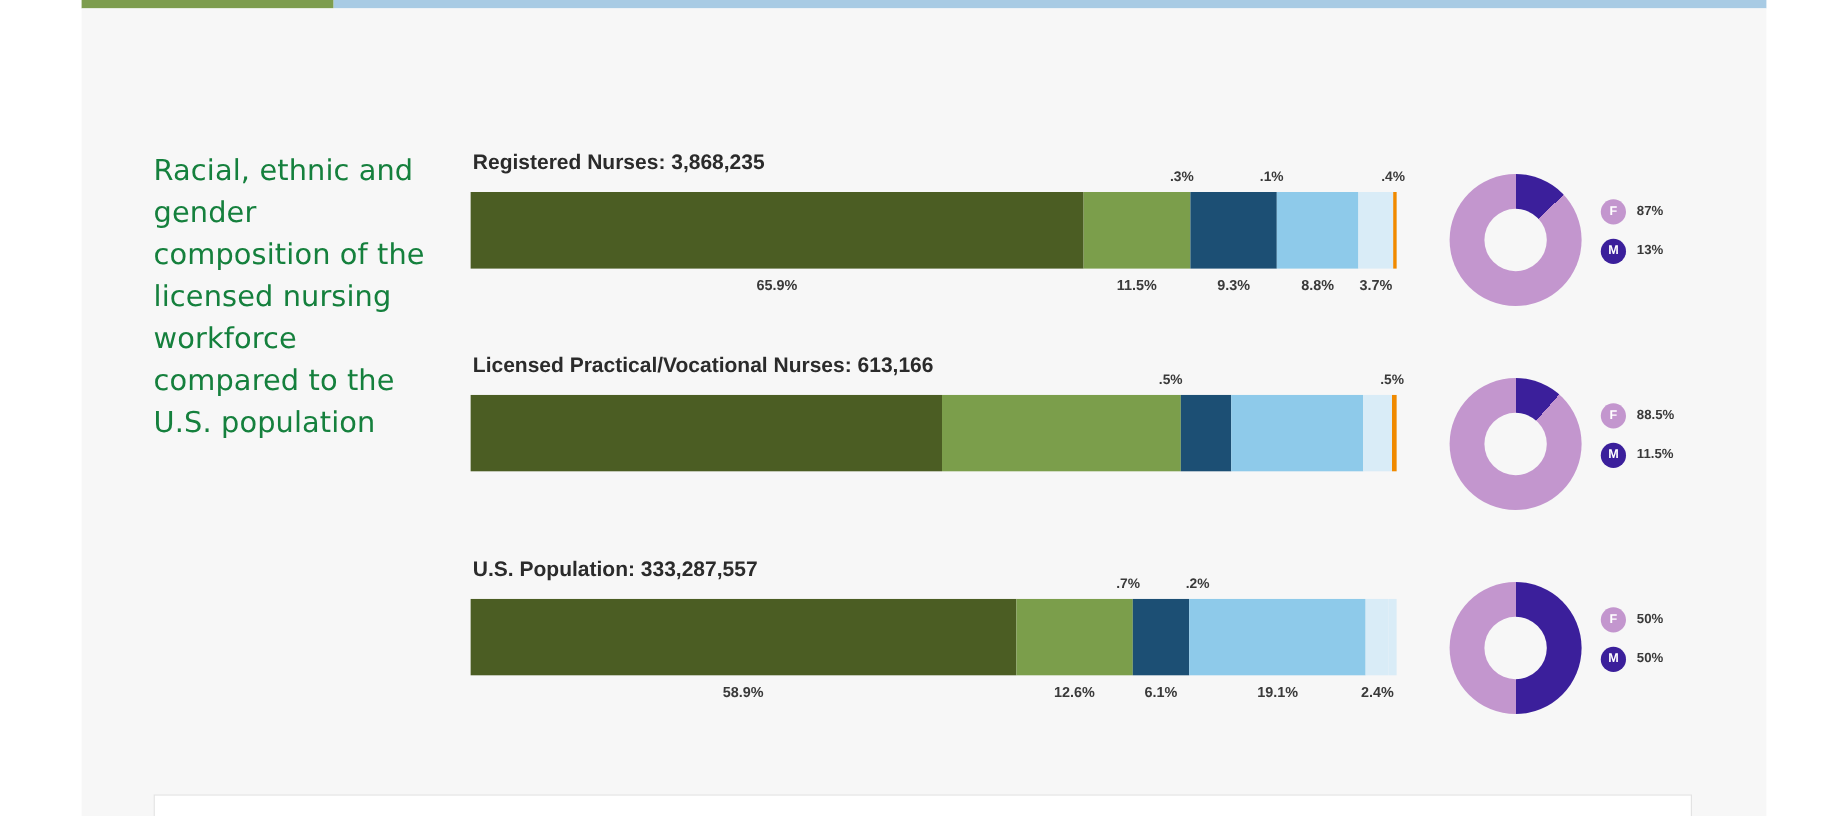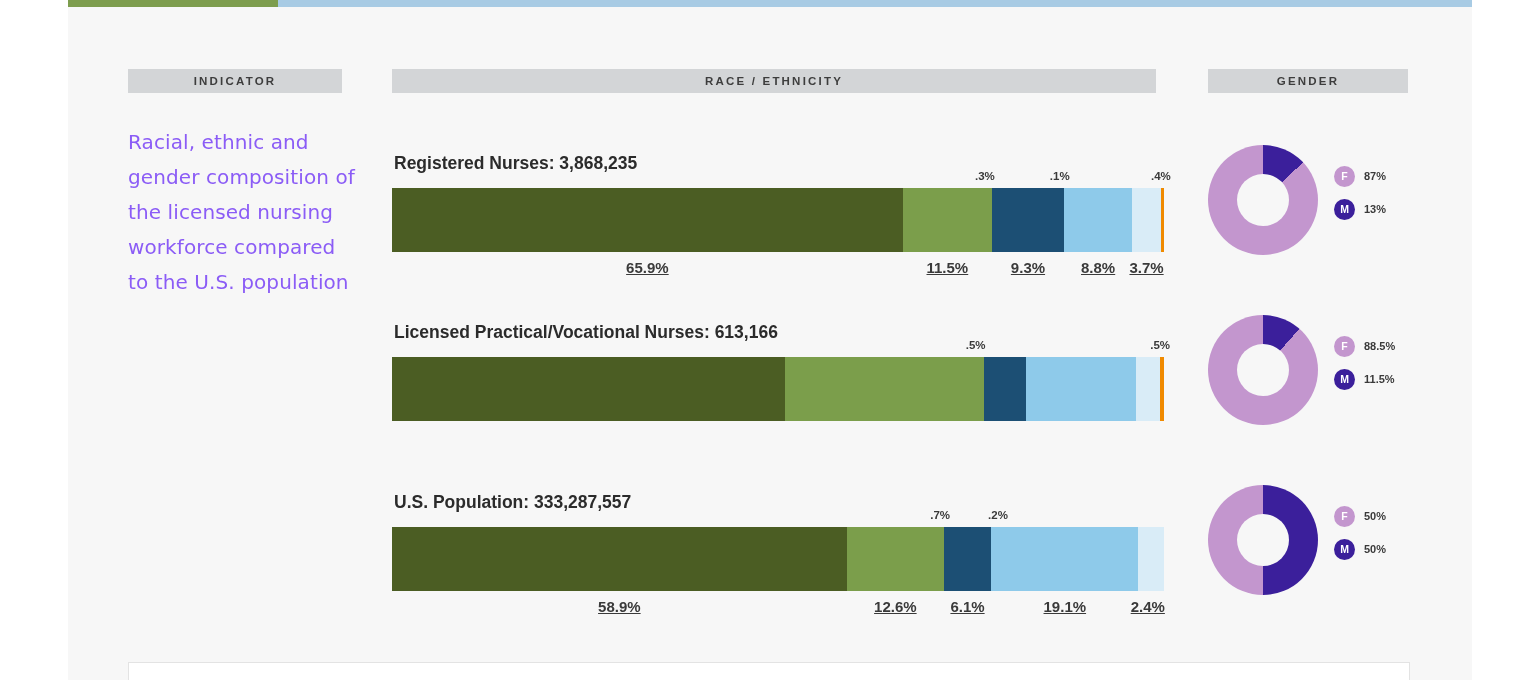--- a/index.html
+++ b/index.html
@@ -52,28 +52,28 @@
   .colhead.race     { left: 324px; top: 62px;  width: 764px; }
   .colhead.gender   { left: 1140px;top: 62px;  width: 200px; }
 
   
   .indicator-text {
     position: absolute;
     left: 60px;
     top: 118px;
     width: 228px;
     font-family: "DejaVu Sans", sans-serif;
-    font-size: 20px;
+    font-size: 24px;
     line-height: 35px;
-    color: #8b5cf6;
+    color: #15803d;
     letter-spacing: .1px;
   }
 
   
-  .bargroup { position: absolute; left: 324px; width: 772px; margin-top: 28px; }
+  .bargroup { position: absolute; left: 324px; width: 772px; }
   .bargroup.g0 { top: 118px; }
   .bargroup.g1 { top: 287px; }
   .bargroup.g2 { top: 457px; }
 
   .bartitle {
     font-family: "Liberation Sans", sans-serif;
     font-size: 17.5px;
     font-weight: bold;
     color: #2b2b2b;
     margin: 0 0 14px 2px;
@@ -95,25 +95,24 @@
     font-size: 11.5px;
     font-weight: bold;
     color: #3a3a3a;
     white-space: nowrap;
   }
   .botlabels { position: relative; height: 22px; margin-top: 7px; }
   .botlabel {
     position: absolute;
     top: 0;
     transform: translateX(-50%);
-    font-size: 15px;
+    font-size: 12px;
     font-weight: bold;
     color: #3a3a3a;
     white-space: nowrap;
-    text-decoration: underline;
   }
 
   
   .donutgroup { position: absolute; left: 1140px; width: 220px; height: 96px; }
   .donutgroup.d0 { top: 138px; }
   .donutgroup.d1 { top: 308px; }
   .donutgroup.d2 { top: 478px; }
   .donut {
     position: absolute;
     left: 0; top: 0;
@@ -169,23 +168,20 @@
 
 <div id="page">
 
   <div class="topstrip">
     <div class="seg1"></div>
     <div class="seg2"></div>
   </div>
 
   <div class="panel">
 
-    <div class="colhead indicator">INDICATOR</div>
-    <div class="colhead race">RACE / ETHNICITY</div>
-    <div class="colhead gender">GENDER</div>
 
     <div class="indicator-text">Racial, ethnic and gender composition of the licensed nursing workforce compared to the U.S. population</div>
 
     <div id="bars">
         <div class="bargroup g0">
           <div class="bartitle">Registered Nurses: 3,868,235</div>
           <div class="barwrap">
             <div class="bar">
               <div class="seg" style="width: 66.1647%; background: rgb(75, 93, 35);"></div>
               <div class="seg" style="width: 11.5462%; background: rgb(123, 158, 75);"></div>

